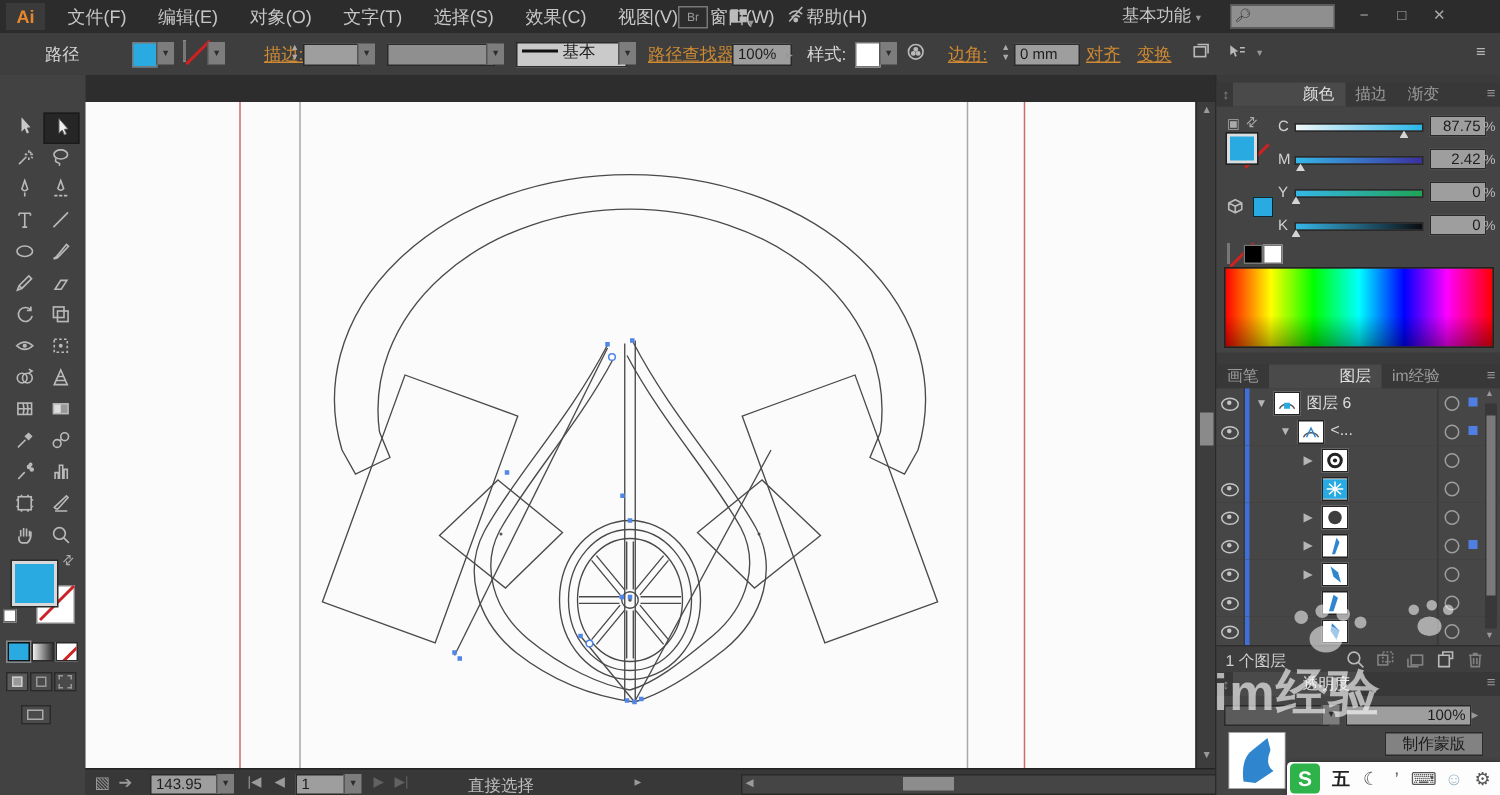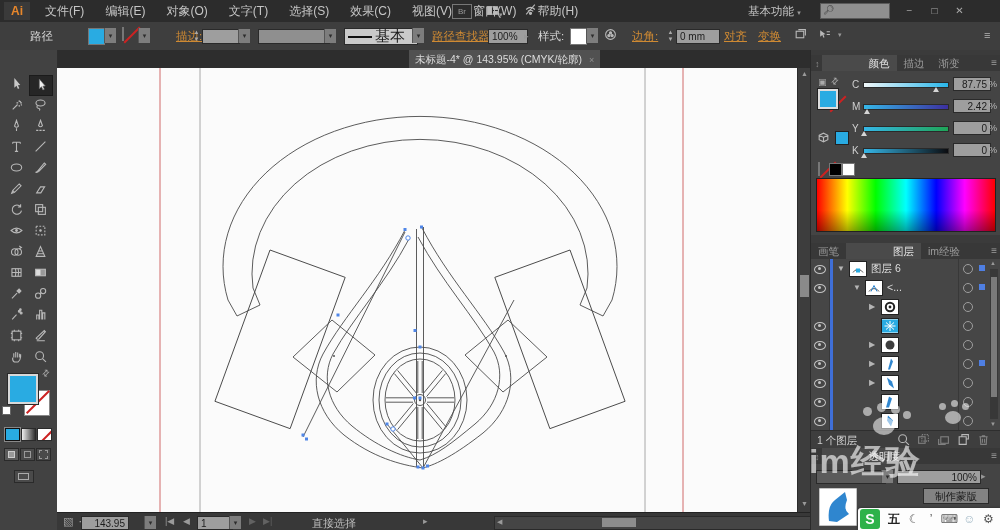--- a/index.html
+++ b/index.html
@@ -132,21 +132,21 @@
     <span class="a swatch" style="left:88px;background:#29abe2;"></span>
     <span class="a dd" style="left:104px;">▾</span>
     <span class="a swatch noneslash" style="left:122px;"></span>
     <span class="a dd" style="left:138px;">▾</span>
     <span class="a olink" style="left:176px;">描边:</span>
     <span class="a stepper" style="left:192px;">▲<br>▼</span>
     <span class="a field" style="left:202px;top:7px;width:30px;height:13px;"></span>
     <span class="a dd" style="left:238px;top:7px;height:14px;line-height:14px;">▾</span>
     <span class="a field" style="left:258px;top:7px;width:64px;height:13px;background:#8f8f8f;"></span>
     <span class="a dd" style="left:324px;top:7px;height:14px;line-height:14px;">▾</span>
-    <span class="a field" style="left:344px;top:6px;width:66px;height:15px;background:#cacaca;"><span style="display:inline-block;width:24px;border-top:2px solid #111;vertical-align:middle;margin:0 3px 2px 0;"></span><span style="font-size:15px;">基本</span></span>
+    <span class="a field" style="left:344px;top:6px;width:66px;height:15px;background:#cacaca;"><span style="display:inline-block;width:24px;border-top:2px solid #111;vertical-align:middle;margin:0 3px 2px 0;"></span><span style="font-size:11px;">基本</span></span>
     <span class="a dd" style="left:412px;top:6px;">▾</span>
     <span class="a olink" style="left:432px;">路径查找器:</span>
     <span class="a field" style="left:488px;top:7px;width:32px;height:13px;">100%</span>
     <span class="a navb" style="left:524px;top:9px;color:#999;">▸</span>
     <span class="a olabel" style="left:538px;">样式:</span>
     <span class="a swatch" style="left:570px;"></span>
     <span class="a dd" style="left:586px;">▾</span>
     <span class="a" style="left:604px;top:6px;"><i><svg width="13" height="13" viewBox="0 0 12 12" fill="none" stroke="#b9b9b9" stroke-width="1">
             <circle cx="6" cy="6" r="4.5"></circle>
             <circle cx="6" cy="4.5" r="1" fill="#b9b9b9"></circle>
@@ -164,21 +164,20 @@
           </svg></i></span>
     <span class="a" style="left:818px;top:6px;"><i><svg width="13" height="13" viewBox="0 0 12 12" fill="none" stroke="#b9b9b9" stroke-width="1">
             <path d="M2 2 V8 L4 6.5 L5 9 L6 8.6 L5 6 L7 5.8 Z" fill="#b9b9b9" stroke="none"></path>
             <path d="M8 3.5 h3 M8 6 h3"></path>
           </svg></i></span>
     <span class="a" style="left:838px;top:9px;font-size:7px;color:#999;">▾</span>
     <span class="a" style="left:984px;top:7px;color:#b5b5b5;">≡</span>
   </div>
 
   <div class="a" id="tabbar">
-    <div class="a doctab" id="tab2"><span>未标题-4* @ 143.95% (CMYK/轮廓)</span><span class="x">×</span></div>
   </div>
 
   <div class="a" id="toolbar">
     <i class="tc" style="left:5px;top:25px;">
         <svg width="13" height="13" viewBox="0 0 12 12" fill="none" stroke="#b9b9b9" stroke-width="1">
           <path d="M4 1 L4 10 L6 8 L7.3 11 L8.6 10.4 L7.3 7.6 L9.5 7.3 Z" fill="#c9c9c9" stroke="none"></path>
         </svg>
       </i>
     <i class="tc pressed" style="left:29px;top:25px;">
         <svg width="13" height="13" viewBox="0 0 12 12" fill="none" stroke="#b9b9b9" stroke-width="1">
@@ -428,21 +427,21 @@
 
   <div class="a" id="vscroll">
     <div class="a scar" style="top:2px;">▲</div>
     <div class="a" id="vthumb"></div>
     <div class="a scar" style="top:432px;">▼</div>
   </div>
 
   <div class="a" id="statusbar">
     <span class="a sic" style="left:6px;">▧</span>
     <span class="a sic" style="left:22px;">➔</span>
-    <span class="a field" style="left:24px;top:2.5px;width:40px;height:12px;text-align:right;">143.95</span>
+    <span class="a field" style="left:43px;top:2.5px;width:40px;height:12px;">143.95</span>
     <span class="a dd" style="left:87px;top:2.5px;height:13px;line-height:13px;">▾</span>
     <span class="a navb" style="left:108px;">|◀</span>
     <span class="a navb" style="left:126px;">◀</span>
     <span class="a field" style="left:140px;top:2.5px;width:28px;height:12px;">1</span>
     <span class="a dd" style="left:172px;top:2.5px;height:13px;line-height:13px;">▾</span>
     <span class="a navb dim" style="left:192px;">▶</span>
     <span class="a navb dim" style="left:206px;">▶|</span>
     <span class="a" style="left:255px;top:3px;color:#bdbdbd;font-size:11px;">直接选择</span>
     <span class="a navb" style="left:366px;">▸</span>
     <div class="a" id="hscroll">

